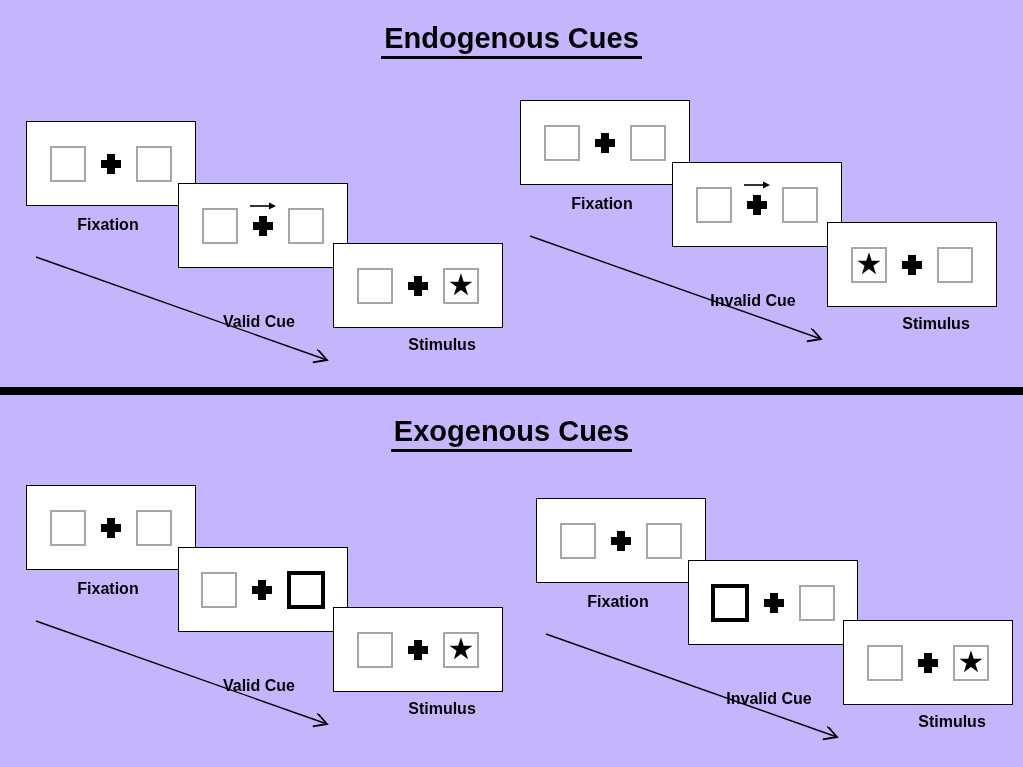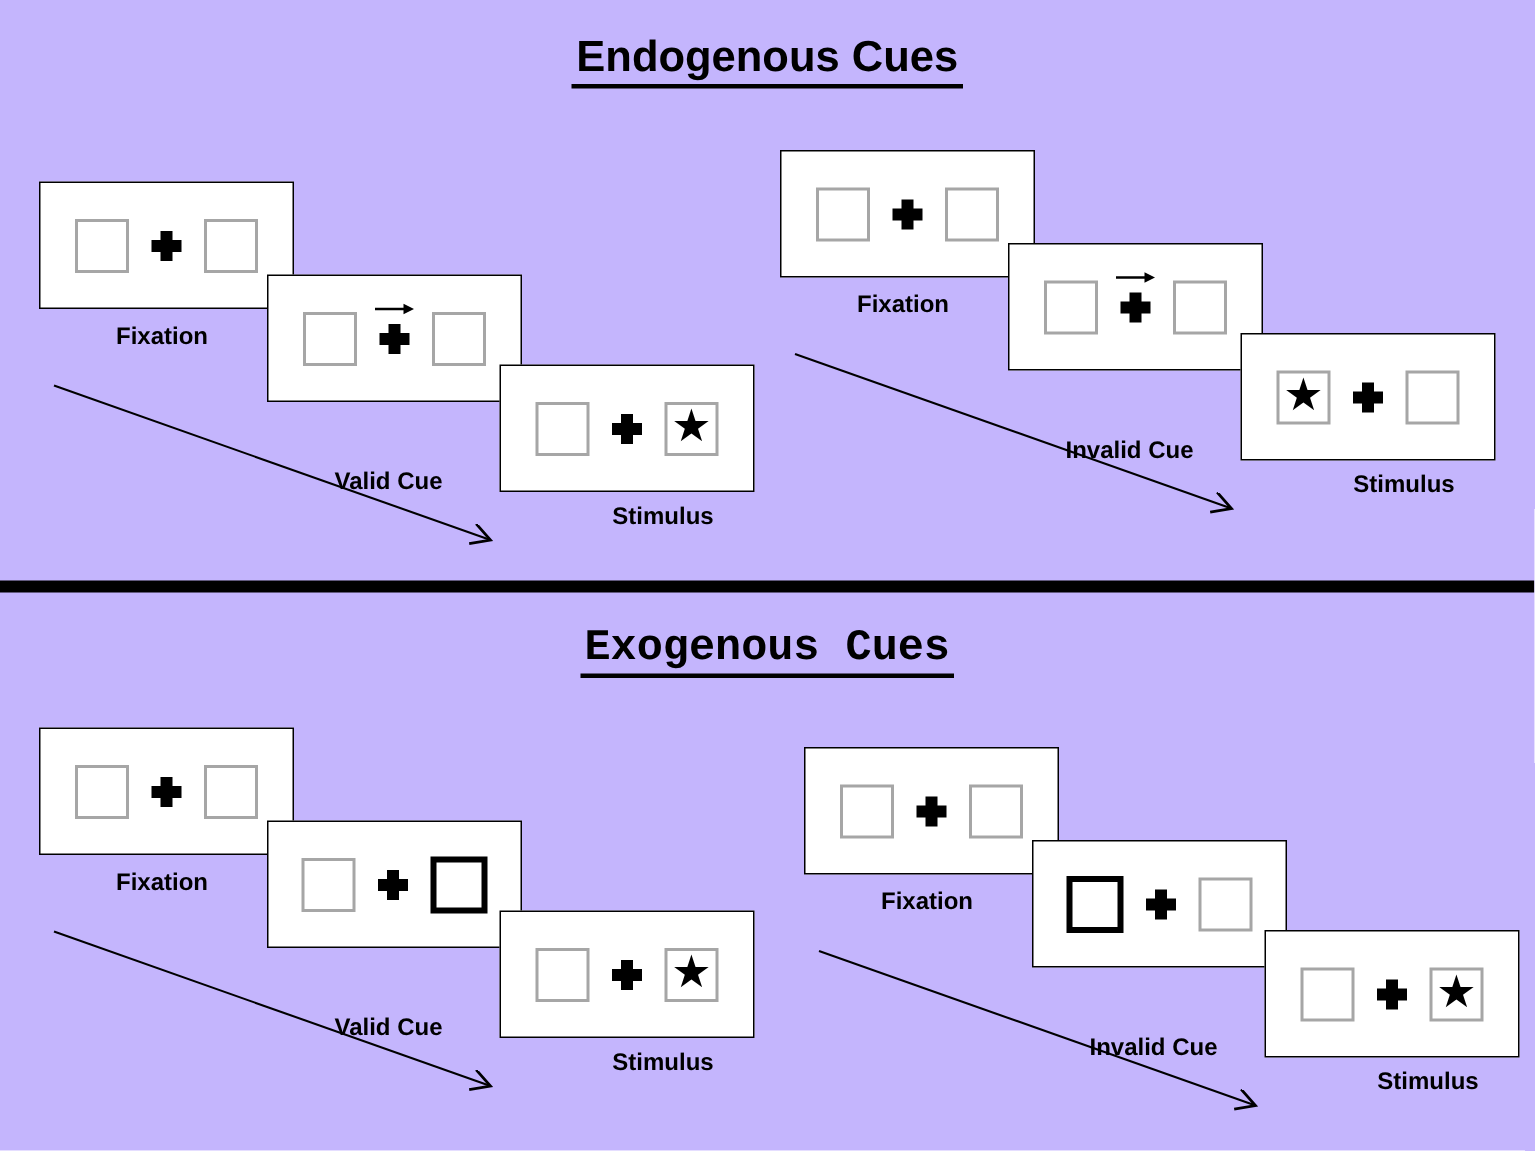--- a/index.html
+++ b/index.html
@@ -6,21 +6,21 @@
   .stage{
     position:relative;width:1023px;height:767px;background:#c4b5fd;overflow:hidden;
     font-family:"Liberation Sans",sans-serif;color:#000;
   }
   .section-title{
     position:absolute;left:0;width:100%;text-align:center;
     font-size:29px;font-weight:bold;letter-spacing:0px;
   }
   .section-title span{display:inline-block;border-bottom:3px solid #000;padding:0 3px 1px 3px;}
   #title-endogenous{top:22px;}
-  #title-exogenous{top:415px;font-family:Liberation Mono, monospace;}
+  #title-exogenous{top:415px;}
   .divider{position:absolute;left:0;top:387px;width:100%;height:8px;background:#000;}
   .sequence{position:absolute;width:492px;height:258px;}
   #seq-endogenous-valid{left:26px;top:121px;}
   #seq-endogenous-invalid{left:520px;top:100px;}
   #seq-exogenous-valid{left:26px;top:485px;}
   #seq-exogenous-invalid{left:536px;top:498px;}
   .panel{
     position:absolute;width:170px;height:85px;background:#fff;border:1px solid #000;
     display:flex;align-items:center;justify-content:center;gap:14px;box-sizing:border-box;
   }

